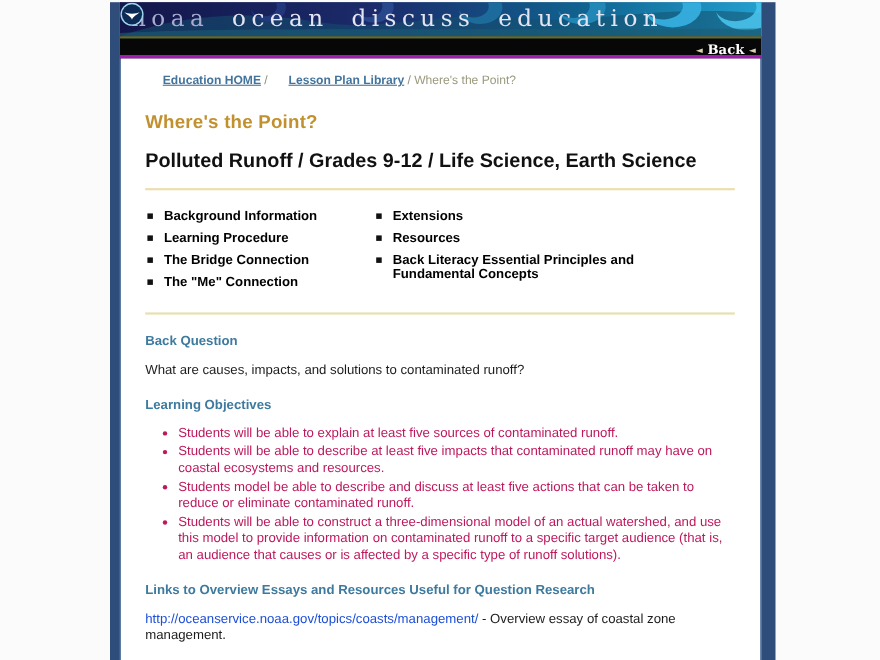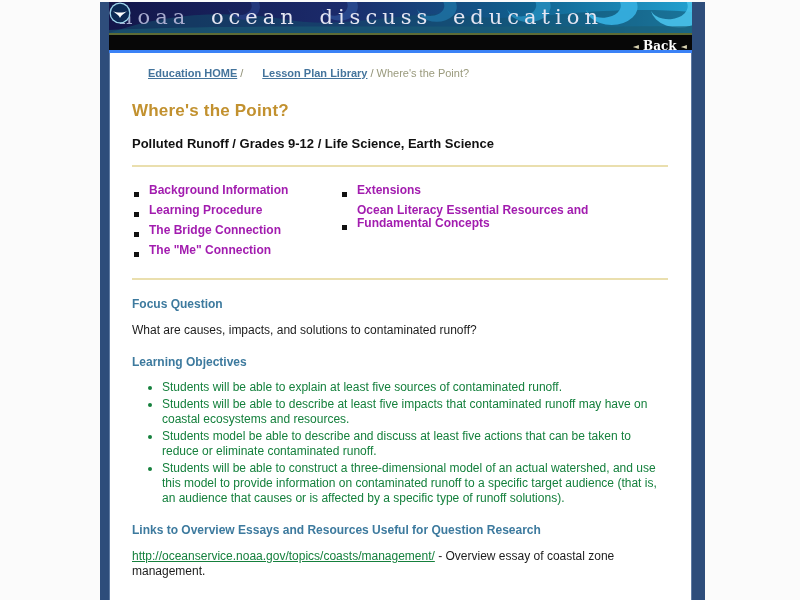--- a/index.html
+++ b/index.html
@@ -25,62 +25,62 @@
     position:absolute;left:10px;top:3px;white-space:nowrap;
     font-family:"DejaVu Serif","Liberation Serif",serif;
     font-size:21px;letter-spacing:5px;word-spacing:9px;color:#e4e5f2;
   }
   .banner-text .dim{color:#a7abce;}
   .noaa-logo{position:absolute;right:47px;top:4px;width:22px;height:22px;cursor:pointer;}
   
   .backbar{
     height:14px;background:#070707;
     border-top:2px solid #5d6b35;
-    border-bottom:3px solid #3b82f6;
+    border-bottom:3px solid #a21caf;
     text-align:right;padding:1px 5px 0 0;
     position:relative;
   }
   .back-btn{
     display:inline-block;color:#ffffff;cursor:pointer;
     font-family:"DejaVu Serif","Liberation Serif",serif;
     font-weight:bold;font-size:12px;line-height:12px;
   }
   .back-arrow{color:#d9d2b0;font-size:8px;vertical-align:1px;font-family:"DejaVu Sans",sans-serif;}
   
   .content{padding:14px 24px 0 23px;}
   .breadcrumb{font-size:11px;color:#9a9a7d;}
   .breadcrumb a{color:#44749c;text-decoration:underline;cursor:pointer;font-weight:bold;padding-left:16px;}
   .breadcrumb .sep{color:#8e8e74;margin:0 3px;font-weight:normal;}
   .breadcrumb .current{color:#9a9a7d;}
   .page-title{
     margin-top:22px;font-size:17px;font-weight:bold;color:#c2912f;letter-spacing:.2px;
   }
-  .page-subtitle{margin-top:15px;font-size:13px;font-weight:bold;color:#111111;}
+  .page-subtitle{margin-top:15px;font-size:18px;font-weight:bold;color:#111111;}
   .divider{border:none;border-top:2px solid #eadfae;margin:14px 0 0 0;}
   
   .nav-cols{display:flex;margin-top:17px;}
   .nav-col{display:flex;flex-direction:column;}
   .nav-col.left{width:208px;}
   .nav-col.right{width:268px;}
   .nav-item{
-    display:flex;align-items:flex-end;margin-bottom:7px;cursor:pointer;
-    font-size:12px;font-weight:bold;color:#a21caf;line-height:13px;
+    display:flex;align-items:flex-start;margin-bottom:7px;cursor:pointer;
+    font-size:12px;font-weight:bold;color:#000000;line-height:13px;
   }
   .sq{
     flex:0 0 auto;width:5px;height:5px;background:#111;margin:4px 10px 0 2px;
   }
   
   .sec-h{font-size:12px;font-weight:bold;color:#3d7a9e;margin:17px 0 0 0;}
   .body-txt{font-size:12px;color:#1c1c1c;margin:12px 0 0 0;line-height:15px;max-width:540px;}
   ul.objectives{
     margin:11px 0 0 0;padding-left:30px;max-width:516px;
-    font-size:12px;color:#15803d;line-height:15px;
+    font-size:12px;color:#be185d;line-height:15px;
   }
   ul.objectives li{margin-bottom:2px;}
-  .res-link{color:#15803d;text-decoration:underline;cursor:pointer;margin-top:24px;}
+  .res-link{color:#1d4ed8;cursor:pointer;margin-top:24px;}
 </style>
 </head>
 <body>
 
 <div class="frame">
 
   <div class="banner">
     <svg width="583" height="31" viewBox="0 0 583 31">
       <defs>
         <linearGradient id="bg" x1="0" y1="0" x2="1" y2="0">
@@ -142,28 +142,32 @@
             <span>The "Me" Connection</span>
           </div>
       </div>
       <div class="nav-col right">
         <div class="nav-item">
             <span class="sq"></span>
             <span>Extensions</span>
           </div>
         <div class="nav-item">
             <span class="sq"></span>
-            <span>Ocean Literacy Essential Resources and Fundamental Concepts</span>
+            <span>Resources</span>
+          </div>
+        <div class="nav-item">
+            <span class="sq"></span>
+            <span>Back Literacy Essential Principles and Fundamental Concepts</span>
           </div>
       </div>
     </div>
 
     <hr class="divider">
 
-    <div class="sec-h">Focus Question</div>
+    <div class="sec-h">Back Question</div>
     <p class="body-txt">What are causes, impacts, and solutions to contaminated runoff?</p>
 
     <div class="sec-h">Learning Objectives</div>
     <ul class="objectives">
       <li>Students will be able to explain at least five sources of contaminated runoff.</li>
       <li>Students will be able to describe at least five impacts that contaminated runoff may have on coastal ecosystems and resources.</li>
       <li>Students model be able to describe and discuss at least five actions that can be taken to reduce or eliminate contaminated runoff.</li>
       <li>Students will be able to construct a three-dimensional model of an actual watershed, and use this model to provide information on contaminated runoff to a specific target audience (that is, an audience that causes or is affected by a specific type of runoff solutions).</li>
     </ul>
 

